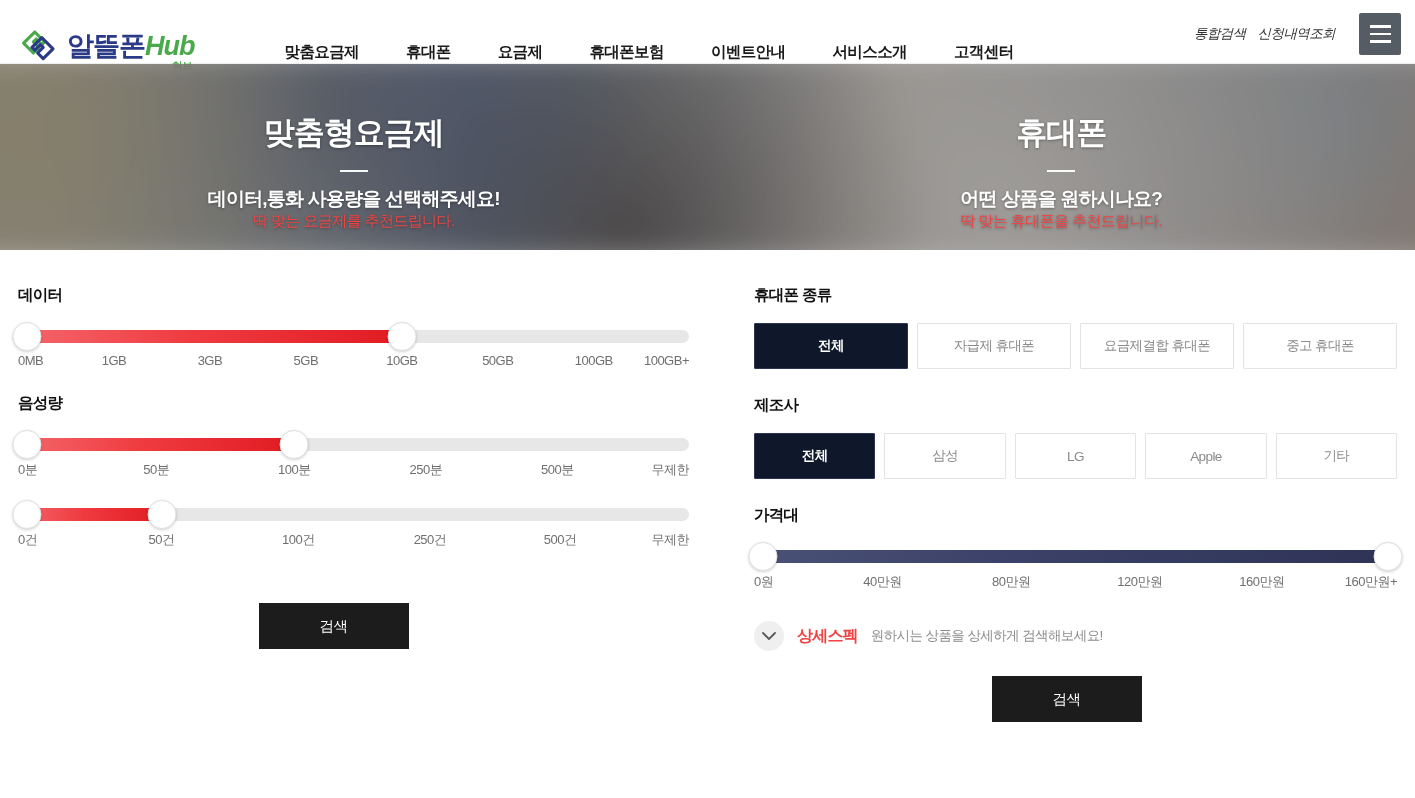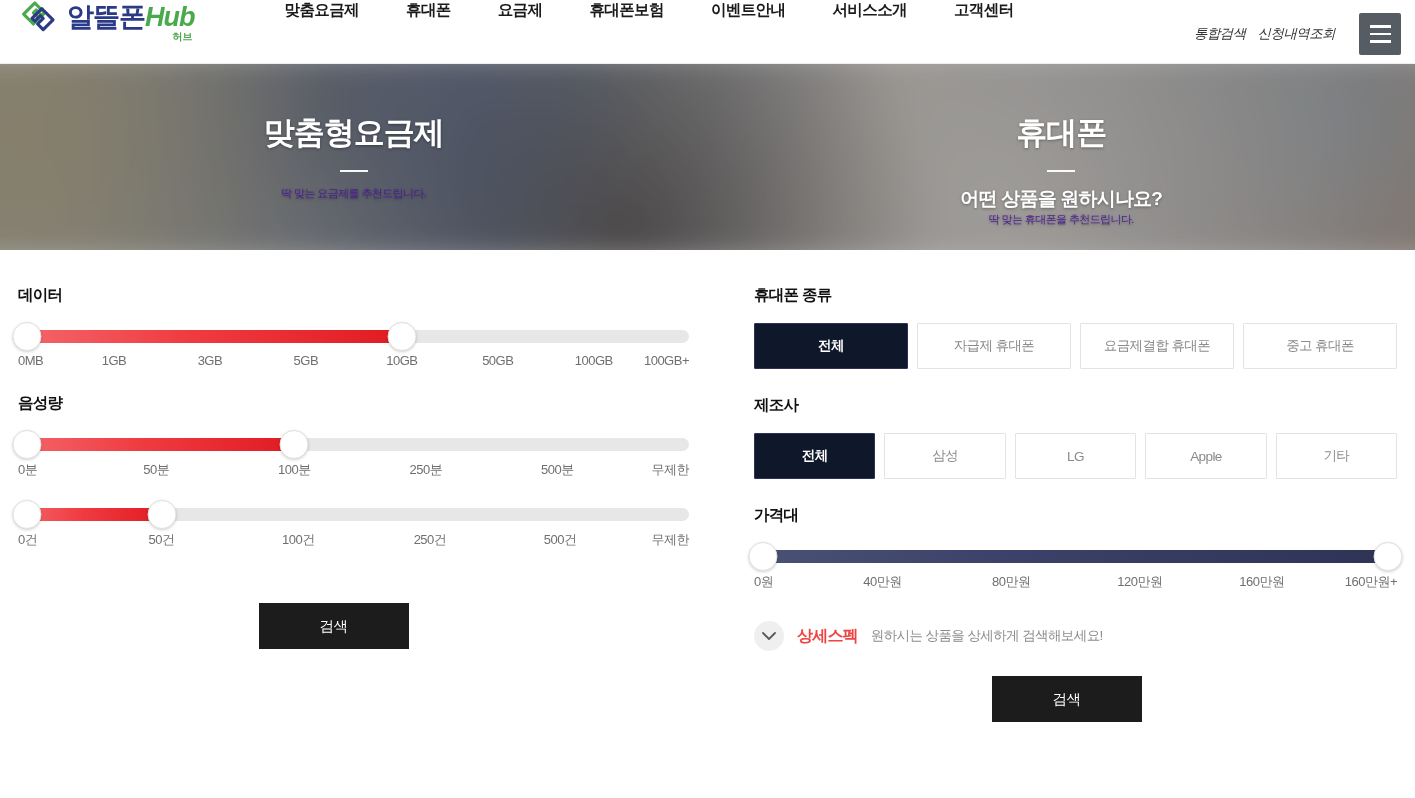--- a/index.html
+++ b/index.html
@@ -10,21 +10,21 @@
     background: #ffffff; color: #222;
     overflow: hidden;
   }
 
   
   .header {
     position: relative;
     height: 64px;
     background: #ffffff;
     display: flex;
-    align-items: flex-start;
+    align-items: flex-end;
     border-bottom: 1px solid #eceef0;
   }
   .logo {
     display: flex; align-items: center;
     margin-left: 18px; gap: 7px;
     cursor: pointer;
   }
   .logo-mark { width: 42px; height: 34px; flex: none; }
   .logo-text {
     font-size: 27px; font-weight: 700; letter-spacing: -1px;
@@ -105,21 +105,21 @@
   .hero-divider {
     width: 28px; height: 2px; background: #fff; margin: 16px 0 14px;
     opacity: 0.95;
   }
   .hero-sub {
     font-size: 19px; font-weight: 700; color: #fff;
     letter-spacing: -0.8px;
     text-shadow: 0 1px 3px rgba(0,0,0,0.35);
   }
   .hero-desc {
-    font-size: 11px; color: #4c1d95; margin-top: 0;
+    font-size: 15px; color: #ef4444; margin-top: 0;
     letter-spacing: -0.6px;
     text-shadow: 0 1px 3px rgba(0,0,0,0.35);
   }
 
   
   .panels { display: flex; height: 428px; margin-top: 11px; }
   .panel { position: relative; }
   .panel-left  { width: 707px; padding: 24px 18px 0 18px; }
   .panel-right { width: 708px; padding: 24px 18px 0 47px; }
 
@@ -241,20 +241,21 @@
   </div>
 </div>
 
 <div class="hero">
   <div class="hero-bg"></div>
   <div class="hero-overlay"></div>
 
   <div class="hero-col">
     <div class="hero-title">맞춤형요금제</div>
     <div class="hero-divider"></div>
+    <div class="hero-sub">데이터,통화 사용량을 선택해주세요!</div>
     <div class="hero-desc">딱 맞는 요금제를 추천드립니다.</div>
   </div>
 
   <div class="hero-col">
     <div class="hero-title">휴대폰</div>
     <div class="hero-divider"></div>
     <div class="hero-sub">어떤 상품을 원하시나요?</div>
     <div class="hero-desc">딱 맞는 휴대폰을 추천드립니다.</div>
   </div>
 </div>

